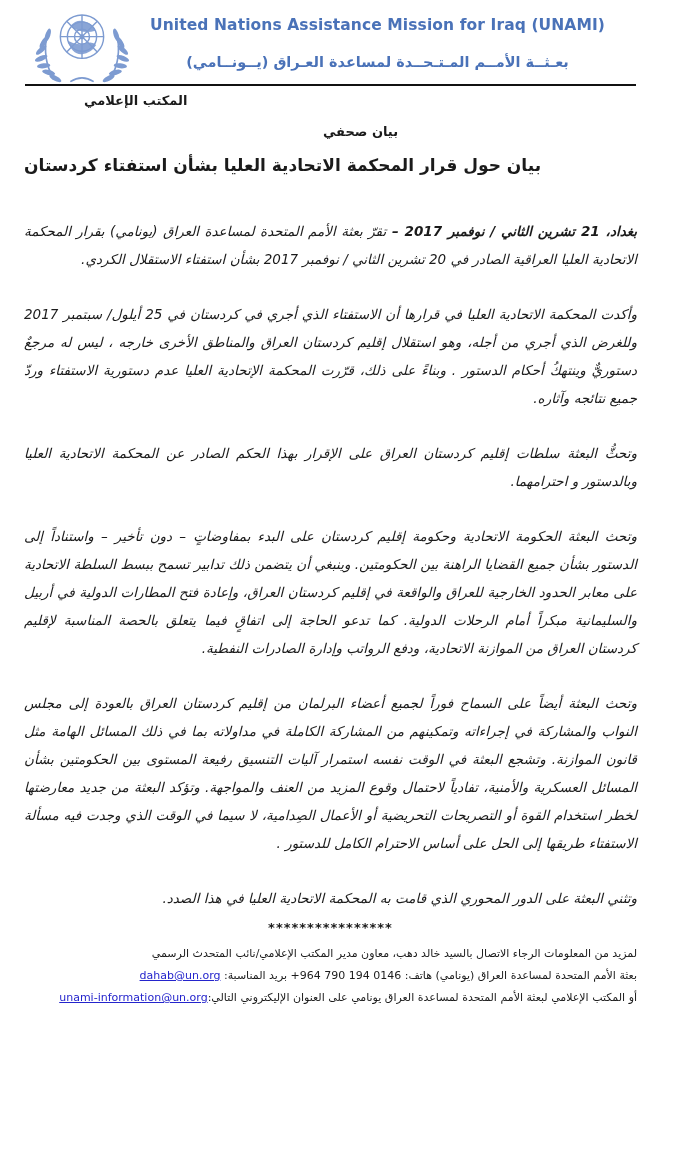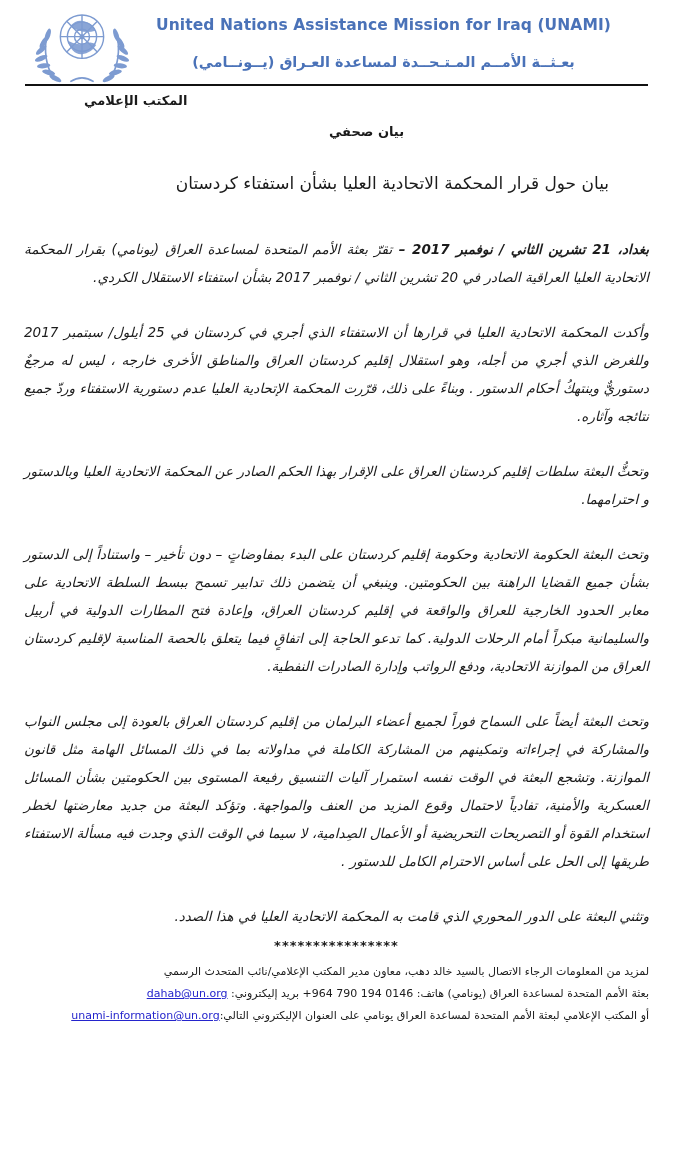--- a/index.html
+++ b/index.html
@@ -12,21 +12,21 @@
   *{margin:0;padding:0;box-sizing:border-box;}
   html,body{background:#ffffff;}
   body{
     width:673px;height:1170px;overflow:hidden;
     background:var(--paper);
     font-family:"DejaVu Sans",sans-serif;
     color:var(--ink);
   }
   .page{
     width:673px;height:912px;
-    padding:6px 24px 0 24px;
+    padding:6px 36px 0 24px;
     direction:rtl;
   }
   
   .hdr{
     direction:ltr;
     display:flex;align-items:flex-start;
     height:74px;
   }
   .hdr .logo-box{flex:0 0 118px;margin-top:-1px;padding-left:2px;}
   .hdr .titles{flex:1;text-align:center;padding-top:10px;padding-right:24px;}
@@ -44,22 +44,22 @@
   .office{
     text-align:left;font-weight:bold;font-size:13px;
     letter-spacing:3px;margin-top:7px;margin-left:60px;
   }
   .press{
     text-align:center;font-weight:bold;font-size:13px;
     letter-spacing:2px;margin-top:16px;margin-left:60px;
   }
   
   .doc-title{
-    text-align:right;font-weight:normal;font-size:17px;
-    margin-top:34px;padding-right:40px;
+    text-align:left;font-weight:bold;font-size:17px;
+    margin-top:16px;padding-right:40px;
   }
   .bodytext{margin-top:42px;font-style:italic;}
   .bodytext p{
     font-size:13.5px;line-height:28px;
     text-align:justify;text-justify:inter-word;
     margin-bottom:27px;
   }
   .bodytext p.lastp{margin-bottom:0;}
   .dateline{font-weight:bold;}
   .sep{
@@ -134,17 +134,17 @@
     <p><span>وتحثُّ البعثة سلطات إقليم كردستان العراق على الإقرار بهذا الحكم الصادر عن المحكمة الاتحادية العليا وبالدستور و احترامهما.</span></p>
     <p><span>وتحث البعثة الحكومة الاتحادية وحكومة إقليم كردستان على البدء بمفاوضاتٍ – دون تأخير – واستناداً إلى الدستور بشأن جميع القضايا الراهنة بين الحكومتين. وينبغي أن يتضمن ذلك تدابير تسمح ببسط السلطة الاتحادية على معابر الحدود الخارجية للعراق والواقعة في إقليم كردستان العراق، وإعادة فتح المطارات الدولية في أربيل والسليمانية مبكراً أمام الرحلات الدولية. كما تدعو الحاجة إلى اتفاقٍ فيما يتعلق بالحصة المناسبة لإقليم كردستان العراق من الموازنة الاتحادية، ودفع الرواتب وإدارة الصادرات النفطية.</span></p>
     <p><span>وتحث البعثة أيضاً على السماح فوراً لجميع أعضاء البرلمان من إقليم كردستان العراق بالعودة إلى مجلس النواب والمشاركة في إجراءاته وتمكينهم من المشاركة الكاملة في مداولاته بما في ذلك المسائل الهامة مثل قانون الموازنة. وتشجع البعثة في الوقت نفسه استمرار آليات التنسيق رفيعة المستوى بين الحكومتين بشأن المسائل العسكرية والأمنية، تفادياً لاحتمال وقوع المزيد من العنف والمواجهة. وتؤكد البعثة من جديد معارضتها لخطر استخدام القوة أو التصريحات التحريضية أو الأعمال الصِدامية، لا سيما في الوقت الذي وجدت فيه مسألة الاستفتاء طريقها إلى الحل على أساس الاحترام الكامل للدستور .</span></p>
     <p class="lastp"><span>وتثني البعثة على الدور المحوري الذي قامت به المحكمة الاتحادية العليا في هذا الصدد.</span></p>
   </div>
 
   <div class="sep">****************</div>
 
   <div class="foot">
     <div>لمزيد من المعلومات الرجاء الاتصال بالسيد خالد دهب، معاون مدير المكتب الإعلامي/نائب المتحدث الرسمي</div>
-    <div><span>بعثة الأمم المتحدة لمساعدة العراق (يونامي) هاتف:  </span><span class="ltr-num">+964 790 194 0146</span><span> بريد إليكتروني: </span><a href="#">dahab@un.org</a></div>
+    <div><span>بعثة الأمم المتحدة لمساعدة العراق (يونامي) هاتف:  </span><span class="ltr-num">+964 790 194 0146</span><span> بريد المناسبة: </span><a href="#">dahab@un.org</a></div>
     <div class="wide"><span>أو المكتب الإعلامي لبعثة الأمم المتحدة لمساعدة العراق يونامي على العنوان الإليكتروني التالي:</span><a href="#">unami-information@un.org</a></div>
   </div>
 
 </div>
 
 </body></html>

